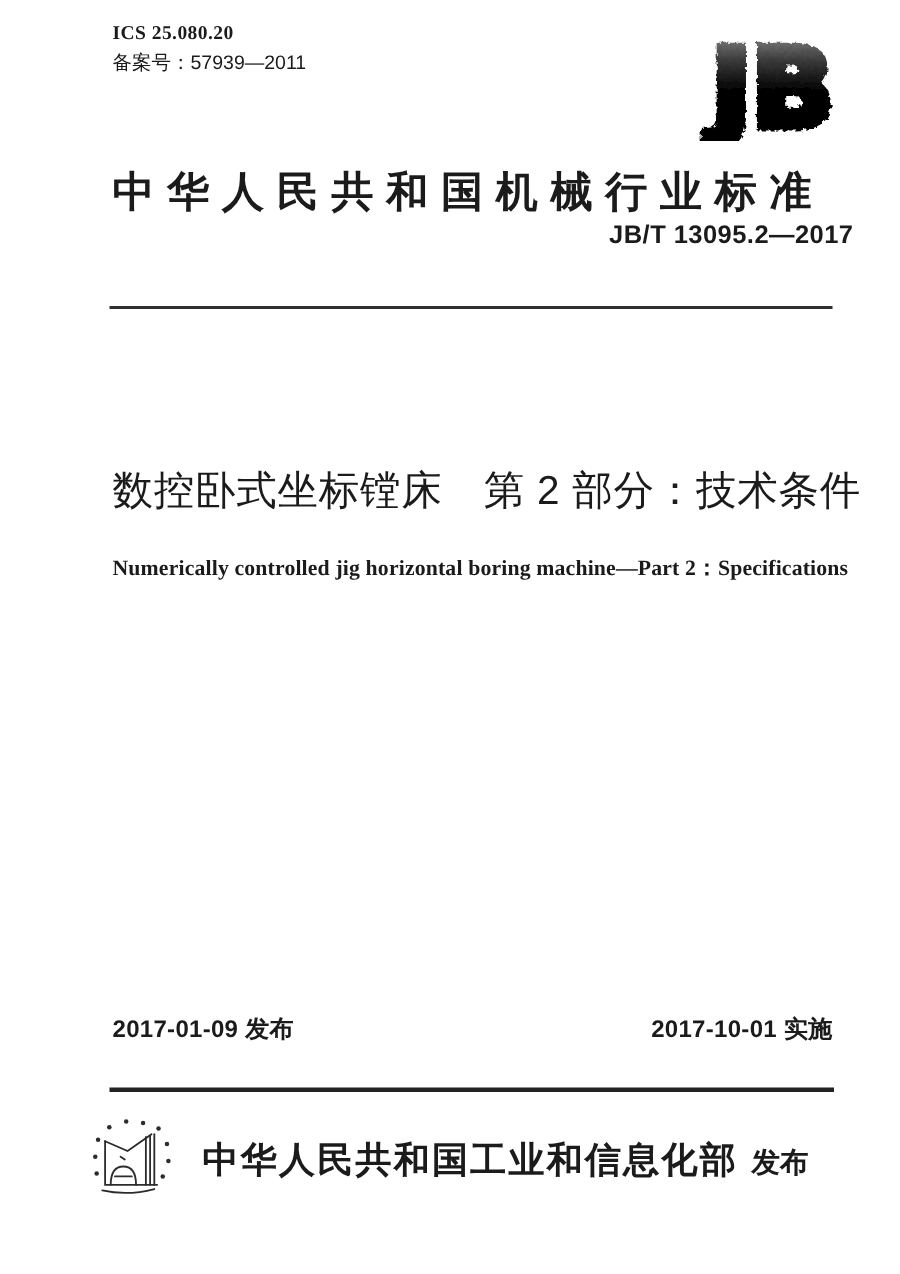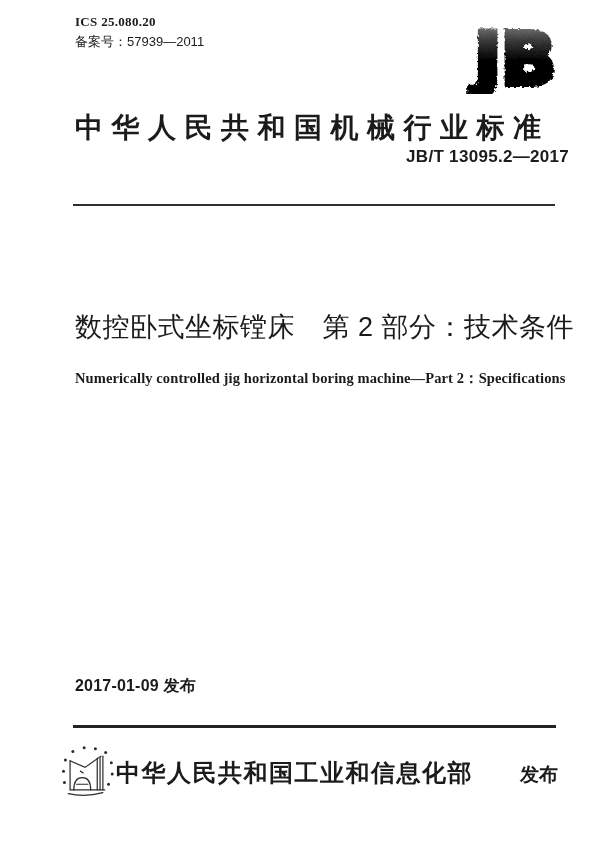--- a/index.html
+++ b/index.html
@@ -52,21 +52,21 @@
   }
   .rule-bottom{
     position:absolute;left:73px;top:725px;width:483px;height:3px;
     background:#232323;
   }
   .publisher-row{
     position:absolute;left:56px;top:740px;width:502px;height:66px;
     display:flex;align-items:center;
   }
   .emblem{width:60px;height:60px;flex:0 0 auto;}
-  .pub-group{flex:1;display:flex;justify-content:space-between;align-items:baseline;white-space:nowrap;}
+  .pub-group{flex:1;display:flex;justify-content:center;align-items:baseline;white-space:nowrap;}
   .pub-name{font-size:24px;font-weight:700;letter-spacing:1.5px;}
   .pub-suffix{font-size:19px;font-weight:700;margin-left:9px;}
 </style>
 </head>
 <body>
 
 <div class="page">
 
   <div class="meta">
     <div class="ics">ICS 25.080.20</div>
@@ -93,20 +93,21 @@
 
   <div class="std-name">中华人民共和国机械行业标准</div>
   <div class="std-code">JB/T 13095.2—2017</div>
   <div class="rule-top"></div>
 
   <div class="title-cn">数控卧式坐标镗床　第 2 部分：技术条件</div>
   <div class="title-en">Numerically controlled jig horizontal boring machine—Part 2：Specifications</div>
 
   <div class="dates">
     <span>2017-01-09 发布</span>
+    <span>2017-10-01 实施</span>
   </div>
   <div class="rule-bottom"></div>
 
   <div class="publisher-row">
     <svg class="emblem" viewBox="0 0 64 64">
       <g stroke="#2c2c2c" stroke-width="1.3" fill="none" stroke-linecap="round">
         <path d="M15 19 V50 H52"></path>
         <path d="M15 19 L31 26 L48 14"></path>
         <path d="M44 16 V50"></path>
         <path d="M47 15 V50"></path>

